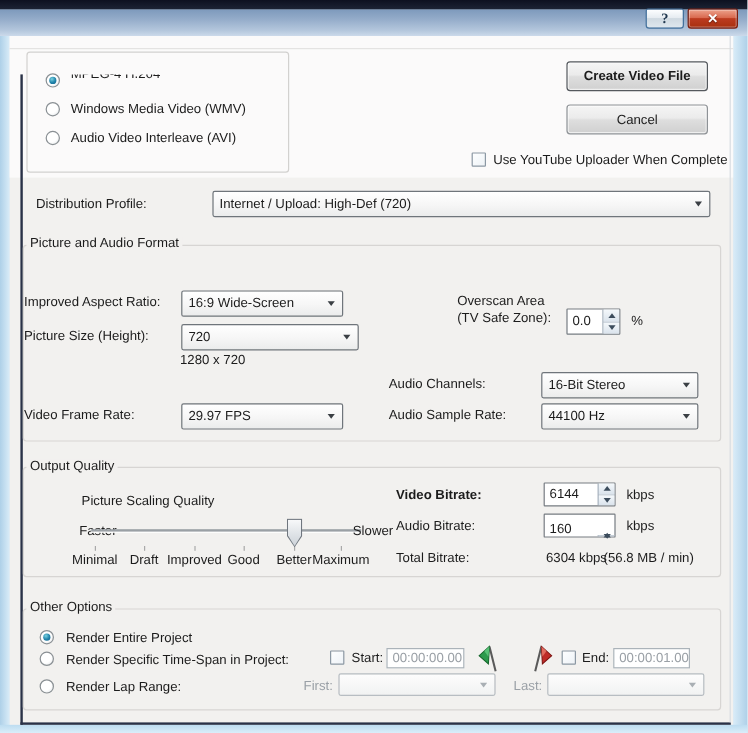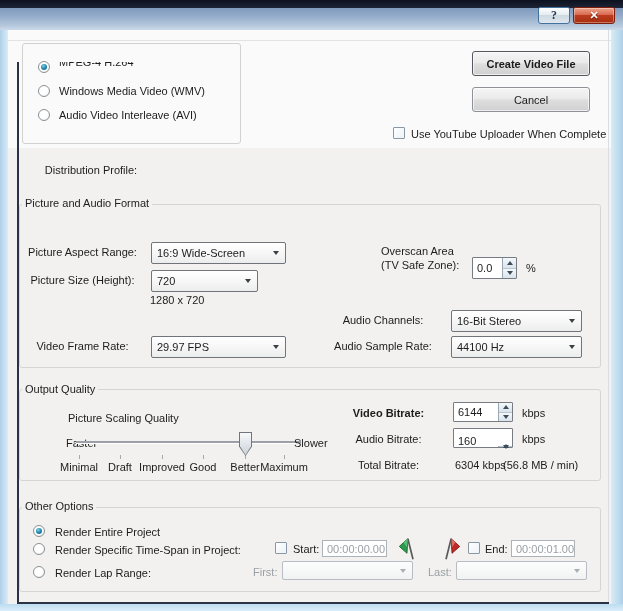--- a/index.html
+++ b/index.html
@@ -31,21 +31,21 @@
 
   .client { position:absolute; left:8px; top:30px; width:603px; height:574px; background:#f2f1ef; }
   .white-top { position:absolute; left:0; top:0; width:603px; height:118px; background:#fbfafa; }
   .seam { position:absolute; left:0; top:10px; width:603px; height:1px; background:#e4e3e2; }
   .edge-left { position:absolute; left:9px; top:32px; width:2px; height:542px; background:#2a3248; }
   .edge-bottom { position:absolute; left:9px; top:572px; width:592px; height:2px; background:#2a3248; }
   .edge-right { position:absolute; left:600px; top:0; width:1px; height:572px; background:#d8dde2; }
 
   
   .lbl { position:absolute; white-space:nowrap; color:#1c1c1c; }
-  .lbl.right { text-align:center; }
+  .lbl.right { text-align:left; }
   .lbl.gray { color:#9aa0a6; }
 
   .groupbox { position:absolute; border:1px solid #d7d5d3; border-radius:3px; }
   .grouplabel { position:absolute; background:#f2f1ef; padding:0 3px; white-space:nowrap; }
 
   .btn { position:absolute; display:flex; align-items:center; justify-content:center;
          border-radius:3px; background:linear-gradient(180deg,#f5f5f5 0%,#ebebeb 45%,#dedede 52%,#d0d0d0 100%);
          box-shadow:inset 0 0 0 1px rgba(255,255,255,.65); cursor:default; }
   .btn-default { border:1px solid #55595e; font-weight:bold; }
   .btn-normal  { border:1px solid #8e9296; }
@@ -131,32 +131,36 @@
       <span>Create Video File</span>
     </div>
     <div class="btn btn-normal" style="left:464px; top:57px; width:118px; height:25px;">
       <span>Cancel</span>
     </div>
 
     <div class="check" style="left:385px; top:97px;"></div>
     <div class="lbl" style="left:403px; top:98px;">Use YouTube Uploader When Complete</div>
 
     <div class="lbl right" style="left:22px; top:134px; width:122px;">Distribution Profile:</div>
+    <div class="combo" style="left:169px; top:129px; width:415px;">
+      <span>Internet / Upload: High-Def (720)</span>
+      <i class="arrow"></i>
+    </div>
 
     <div class="groupbox" style="left:11px; top:174px; width:582px; height:164px;"></div>
     <div class="grouplabel" style="left:14px; top:167px;">Picture and Audio Format</div>
 
-    <div class="lbl right" style="left:12px; top:216px; width:125px;">Picture Aspect Range:</div>
+    <div class="lbl right" style="left:12px; top:216px; width:125px;">Improved Aspect Ratio:</div>
     <div class="combo" style="left:143px; top:212px; width:135px;">
       <span>16:9 Wide-Screen</span>
       <i class="arrow"></i>
     </div>
 
     <div class="lbl right" style="left:12px; top:244px; width:125px;">Picture Size (Height):</div>
-    <div class="combo" style="left:143px; top:240px; width:107px;">
+    <div class="combo" style="left:143px; top:240px; width:148px;">
       <span>720</span>
       <i class="arrow"></i>
     </div>
 
     <div class="lbl" style="left:142px; top:264px;">1280 x 720</div>
 
     <div class="lbl" style="left:373px; top:215px;">Overscan Area</div>
     <div class="lbl" style="left:373px; top:229px;">(TV Safe Zone):</div>
     <div class="spin" style="left:464px; top:227px; width:45px; height:22px;">
       <span class="val">0.0</span>

